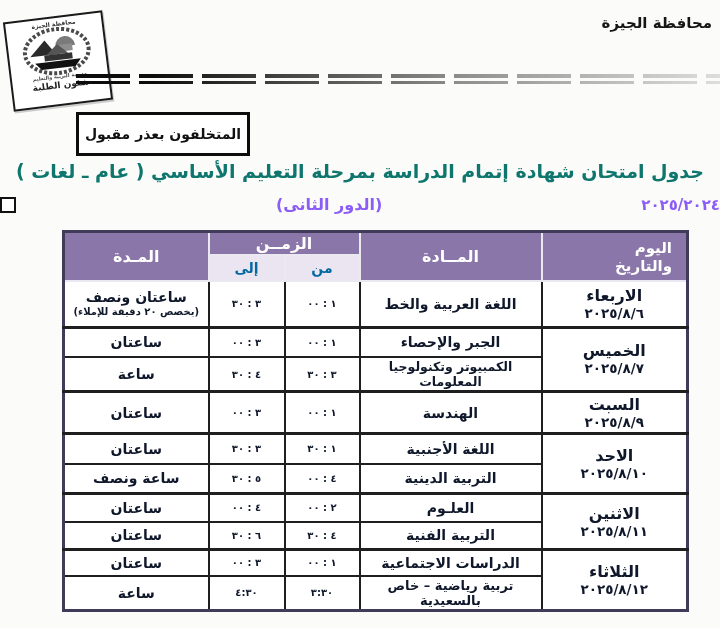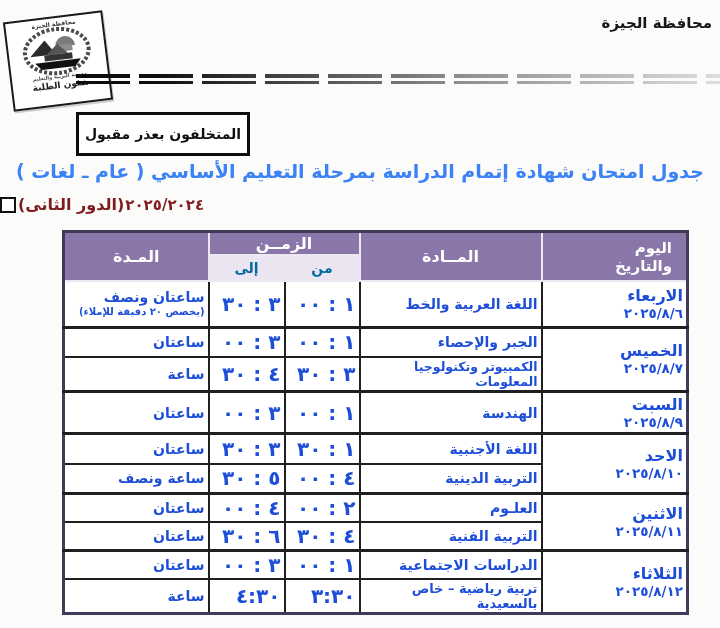--- a/index.html
+++ b/index.html
@@ -38,53 +38,53 @@
     background:linear-gradient(90deg,rgba(251,251,250,0) 12%,rgba(251,251,250,.55) 60%,rgba(251,251,250,.88) 100%);}
   
   .notice{
     position:absolute;left:76px;top:112px;width:168px;height:38px;background:#fff;
     border:3px solid #0d0d0d;display:flex;align-items:center;justify-content:center;
     font-weight:bold;font-size:14px;direction:rtl;
   }
   
   .title1{
     position:absolute;top:160px;left:0;width:720px;text-align:center;
-    direction:rtl;font-weight:bold;font-size:19px;color:#3b82f6;white-space:nowrap;
+    direction:rtl;font-weight:bold;font-size:19px;color:#0f766e;white-space:nowrap;
   }
   .title2{
     position:absolute;top:195px;left:0;width:720px;
-    display:flex;justify-content:flex-start;align-items:center;gap:1px;
-    font-weight:bold;color:#7f1d1d;
+    display:flex;justify-content:space-between;align-items:center;gap:1px;
+    font-weight:bold;color:#8b5cf6;
   }
   .title2 .chk{width:12px;height:12px;border:2px solid #111;background:#fff;margin-right:1px;}
   .title2 .term{font-size:16px;direction:rtl;}
   .title2 .year{font-size:15px;direction:ltr;unicode-bidi:isolate;}
   
   table.sched{
     position:absolute;top:230px;left:62px;width:624px;background:#fff;
     border-collapse:collapse;direction:rtl;table-layout:fixed;
     border:3px solid #3f3b58;
   }
   .sched th{
     background:#8a76a9;color:#fff;font-weight:bold;font-size:16px;
     border:2px solid #ece8f2;padding:1px 2px;
   }
   .sched th.day-h{text-align:right;padding-right:14px;font-size:15px;line-height:18px;padding-left:34px;}
   .sched th.sub{
     background:#eae5f0;color:#0369a1;font-size:14px;padding:0 2px;height:24px;
   }
   .sched td{
-    border:2px solid #1f1f1f;text-align:right;vertical-align:middle;
-    font-weight:bold;color:#1d4ed8;padding:1px 3px;background:#fff;
+    border:2px solid #1f1f1f;text-align:center;vertical-align:middle;
+    font-weight:bold;color:#0f172a;padding:1px 3px;background:#fff;
   }
   .sched tr.grp td{border-top-width:3px;}
   .day-name{font-size:16px;line-height:19px;}
   .day-date{font-size:13.5px;line-height:17px;}
   td.subj{font-size:14px;}
-  td.time{font-size:20px;}
+  td.time{font-size:10px;}
   td.dur{font-size:14px;}
   .note{font-size:10px;line-height:12px;margin-top:1px;}
   .num{direction:ltr;unicode-bidi:isolate;}
   
   tr.h46{height:46px;} tr.h42{height:42px;} tr.h30{height:30px;} tr.h28{height:28px;} tr.h26{height:26px;}
 </style>
 </head>
 <body>
 
 <div class="org-header">

